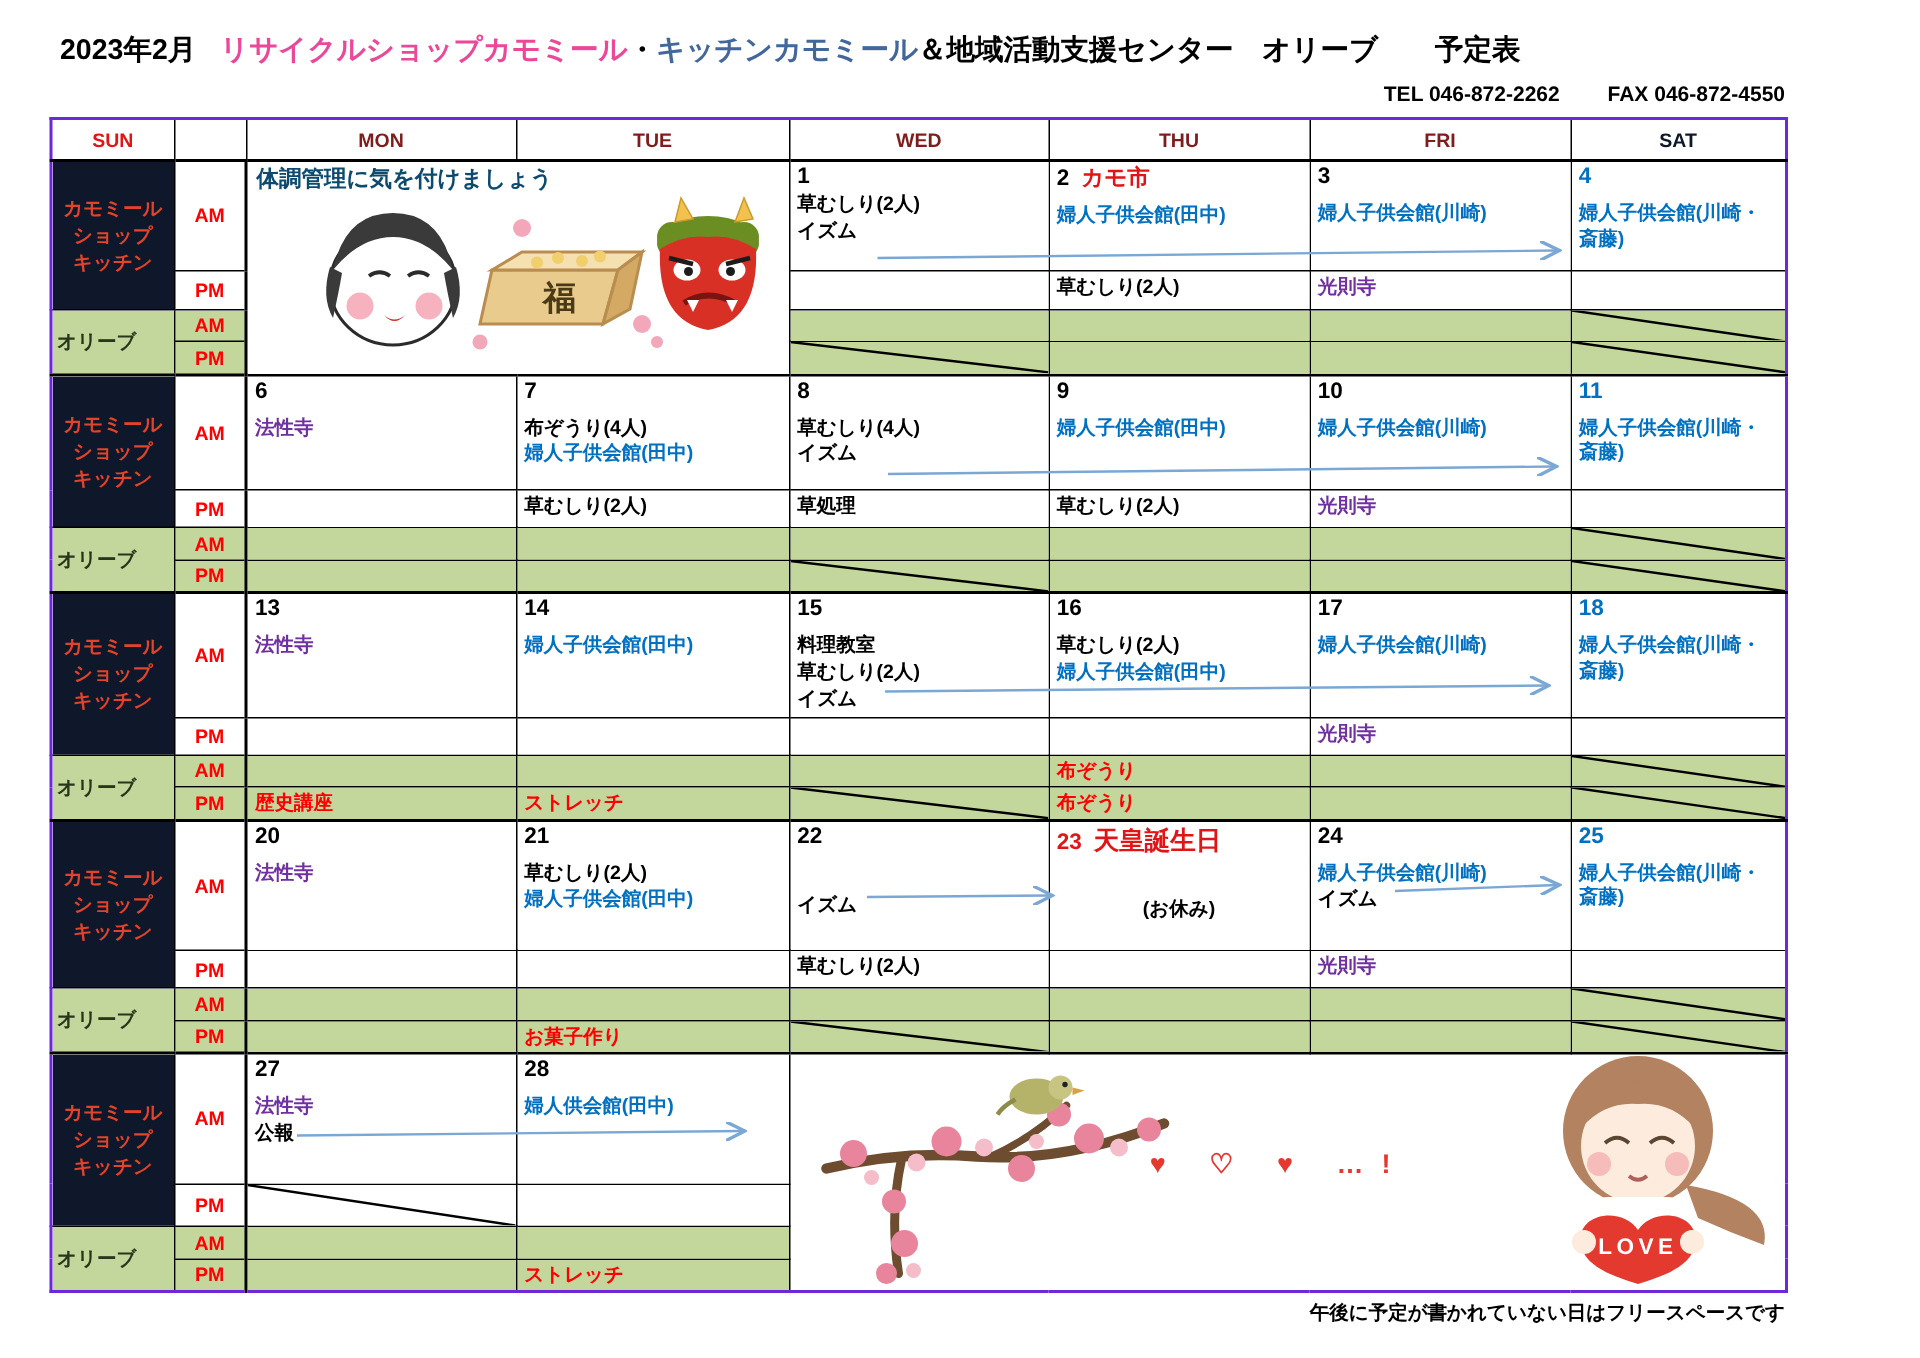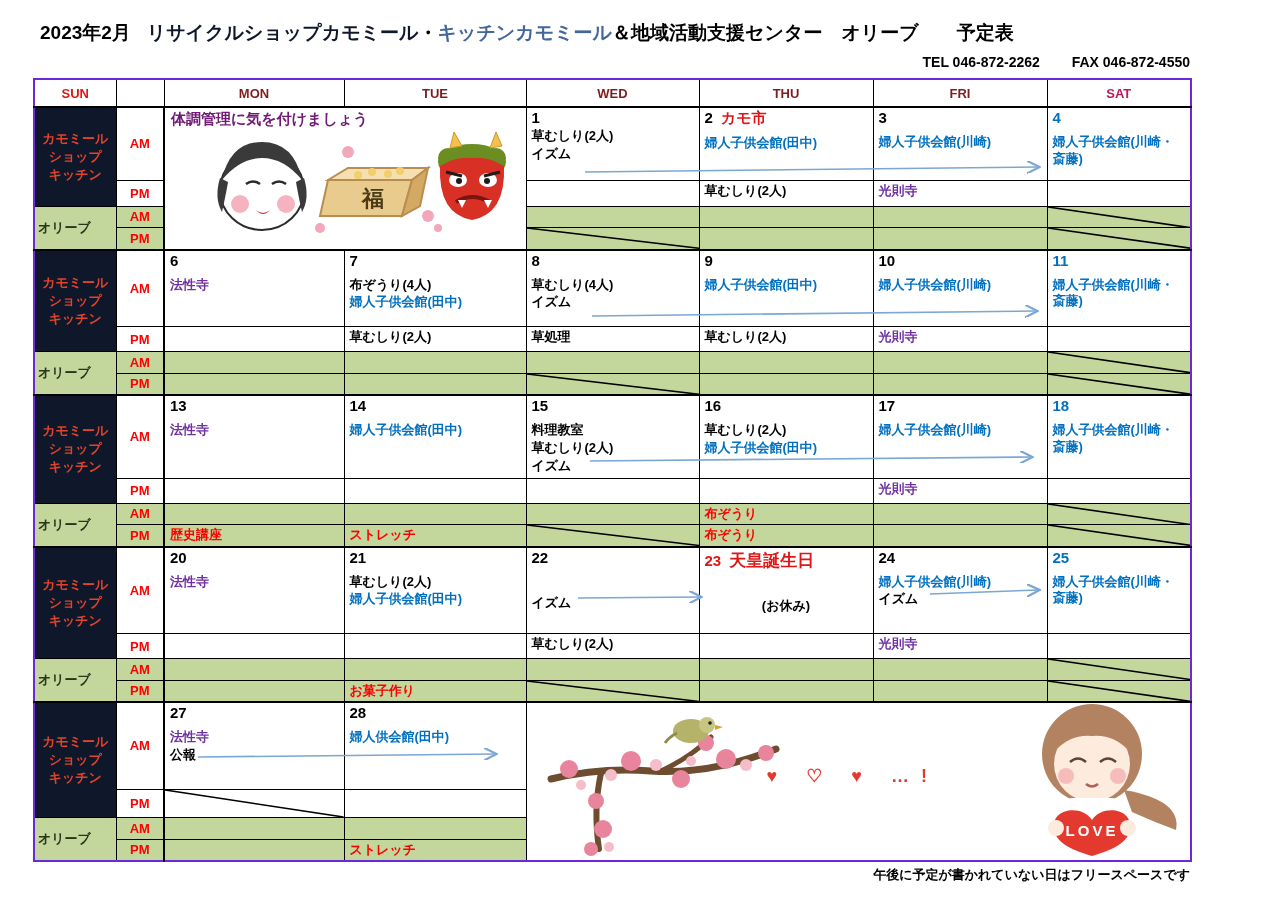--- a/index.html
+++ b/index.html
@@ -1,27 +1,27 @@
 <!DOCTYPE html>
 <html><head>
 <meta charset="utf-8">
 <style>
   html,body{margin:0;padding:0;background:#fff;}
   body{width:1280px;height:905px;position:relative;font-family:"Liberation Sans",sans-serif;overflow:hidden;}
   .title{position:absolute;left:40px;top:20px;font-size:19px;font-weight:bold;color:#000;white-space:nowrap;}
-  .title .shop{color:#0f172a;margin-top:20px;}
+  .title .shop{color:#ec4899;margin-top:20px;}
   .title .kitchen{color:#44679b;}
   .telfax{position:absolute;left:33px;top:54px;width:1157px;text-align:right;font-size:14px;font-weight:bold;color:#000;}
   .telfax span{margin-left:28px;}
   table.cal{position:absolute;left:33px;top:78px;border-collapse:collapse;table-layout:fixed;border:2px solid #6d28d9;}
   td,th{border:1px solid #000;padding:0;vertical-align:top;overflow:hidden;}
   tr.r-am td{border-top-width:2px;}
   th{font-size:13px;font-weight:bold;color:#7f1d1d;text-align:center;vertical-align:middle;height:26px;background:#fff;}
   th.sun{color:#e01616;}
-  th.sat{color:#be185d;}
+  th.sat{color:#0f172a;}
   td.glabel{font-size:13px;font-weight:bold;color:#e2432a;text-align:center;vertical-align:middle;padding:2px 4px;line-height:1.35;background:#0f172a;}
   td.olabel{font-size:13px;font-weight:bold;color:#28361a;vertical-align:middle;padding:12px 3px;background:#c3d69b;}
   td.ampm{font-size:13px;font-weight:bold;color:#ff0000;text-align:center;vertical-align:middle;border-right-width:2px;background:#fff;}
   td.ampm.ol{background:#c3d69b;}
   td.day{background:#fff;position:relative;}
   td.ocell{background:#c3d69b;position:relative;}
   td.merged{background:#fff;position:relative;}
   .dc{padding:1px 5px;}
   .date{font-size:15px;font-weight:bold;color:#000;line-height:1.2;}
   .date.blue{color:#0070c0;}
@@ -29,21 +29,21 @@
   .datenote.big{font-size:17px;}
   .ln{display:block;font-size:13px;font-weight:bold;line-height:1.3;margin-top:1px;white-space:normal;}
   .black{color:#000;}
   .blue{color:#0070c0;}
   .purple{color:#7030a0;}
   .red{color:#ff0000;}
   .gap{margin-top:7px;}
   .center{text-align:center;margin-top:26px;}
   .dg{position:absolute;left:0;top:0;width:100%;height:100%;display:block;}
   .dg line{stroke:#000;stroke-width:1.6;vector-effect:non-scaling-stroke;}
-  .note1{position:absolute;left:6px;top:2px;font-size:15px;font-weight:bold;color:#701a75;white-space:nowrap;}
+  .note1{position:absolute;left:6px;top:2px;font-size:15px;font-weight:bold;color:#0c4a6e;white-space:nowrap;}
   .setsubun{position:absolute;left:35px;top:20px;}
   .plum{position:absolute;left:14px;top:6px;}
   .hearts{position:absolute;left:240px;top:62px;font-size:18px;font-weight:bold;color:#e3392e;letter-spacing:12px;white-space:nowrap;}
   .lovegirl{position:absolute;right:6px;bottom:2px;}
   .arrows{position:absolute;left:0;top:0;width:1280px;height:905px;pointer-events:none;}
   .arrows line{stroke:#7ba7d4;stroke-width:1.6;}
   .footer{position:absolute;left:33px;top:866px;width:1157px;text-align:right;font-size:13px;font-weight:bold;color:#000;}
 </style>
 </head>
 <body>

